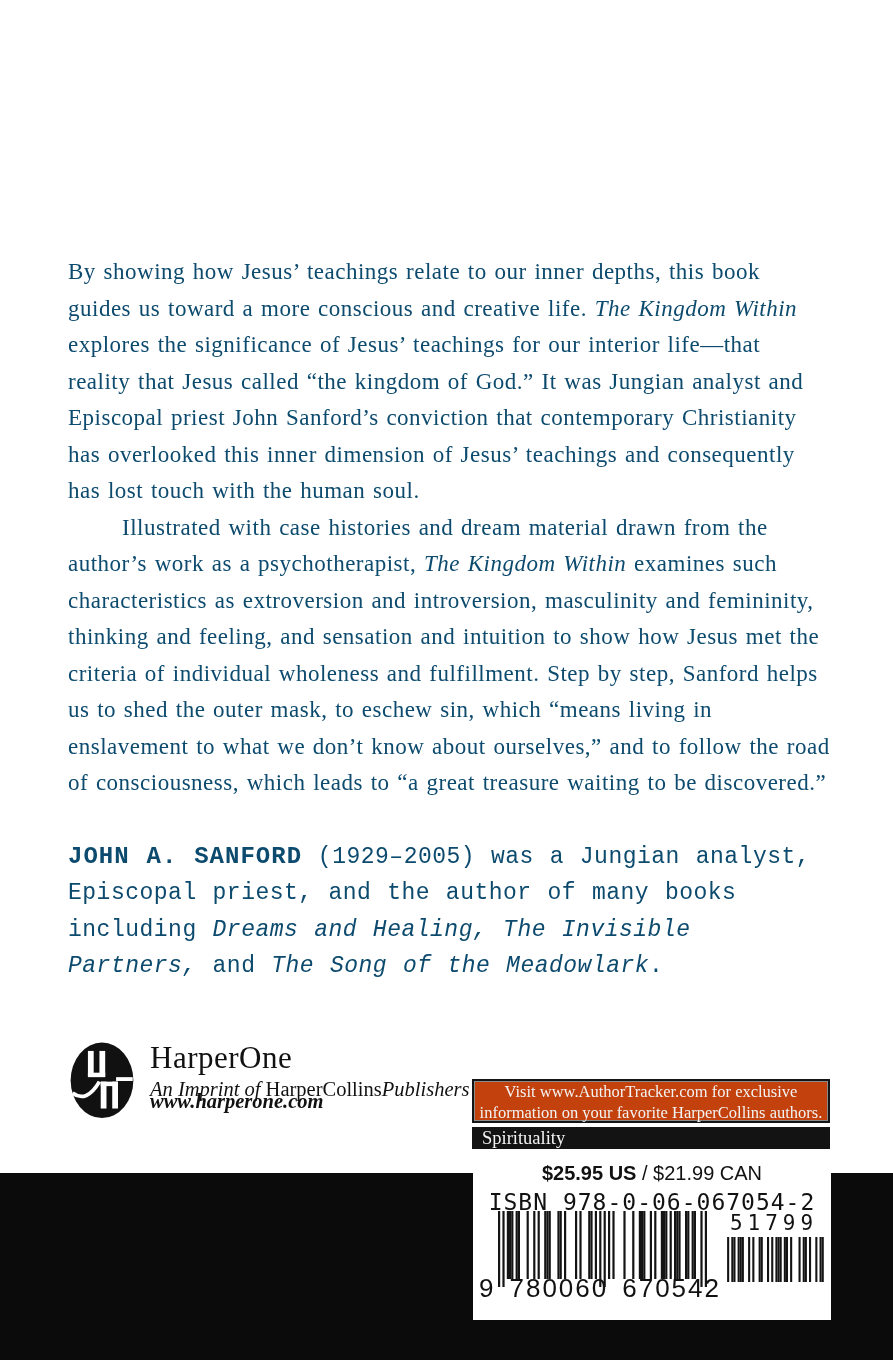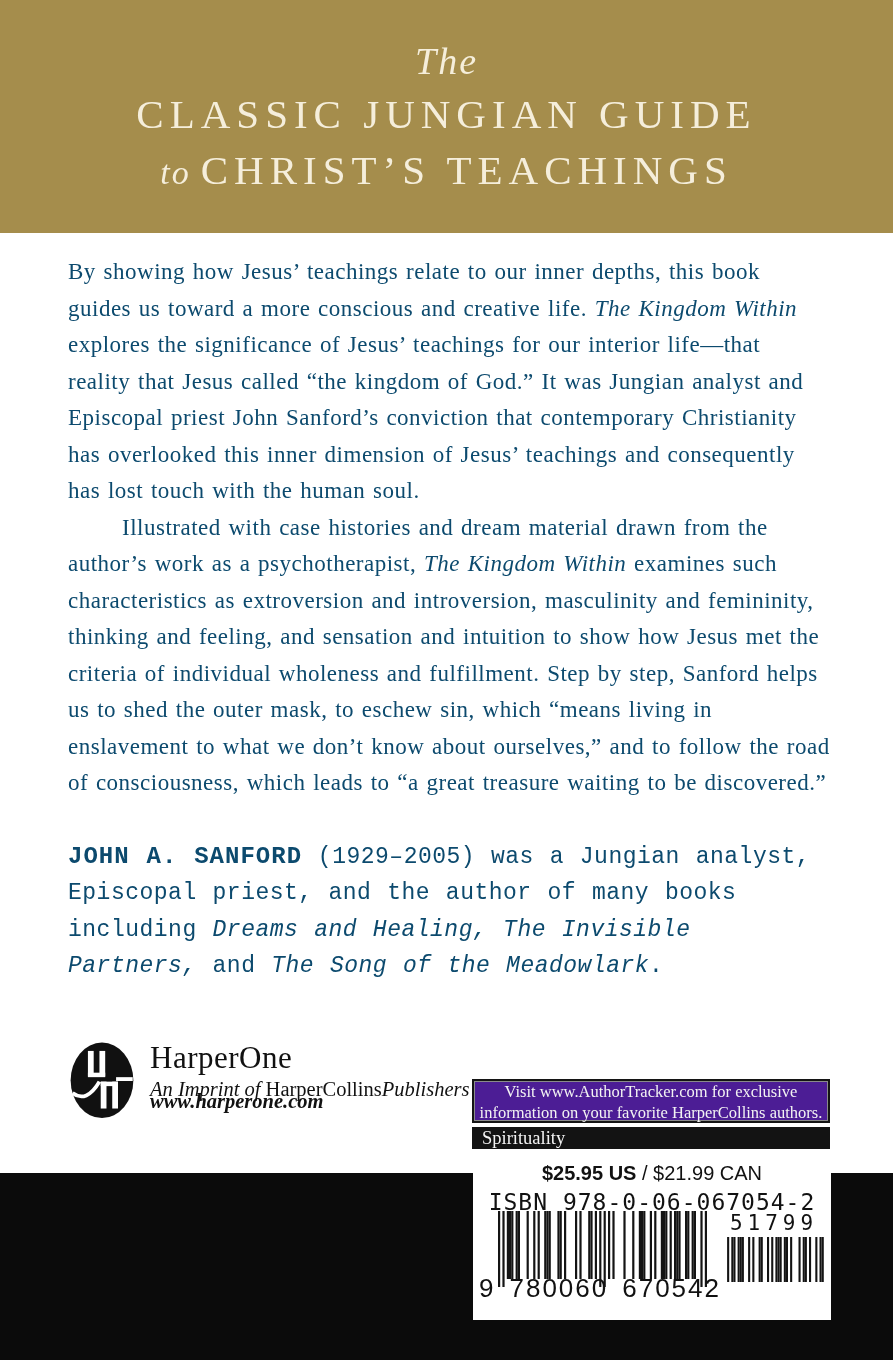--- a/index.html
+++ b/index.html
@@ -35,21 +35,21 @@
   
   .publisher{position:absolute; left:68px; top:1038px; width:400px; height:100px;text-align:center;}
   .pub-logo{position:absolute; left:2px; top:3px;}
   .pub-name{position:absolute; left:82px; top:2px; font-size:31px; letter-spacing:0.5px; color:#111;}
   .pub-imprint{position:absolute; left:82px; top:40px; font-size:20.5px; color:#111; white-space:nowrap;}
   .pub-site{position:absolute; left:82px; top:52px; font-size:20.5px; font-weight:bold; color:#111;font-style:italic;}
 
   
   .promo-box{
     position:absolute; left:472px; top:1079px; width:358px; height:44px;
-    background:#4c1d95; color:#f3f3f3; text-align:center;
+    background:#c2410c; color:#f3f3f3; text-align:center;
     font-size:16.5px; line-height:21px; padding-top:2px;
     box-sizing:border-box;
     box-shadow:inset 0 0 0 2px #141414, inset 0 0 0 3px #8a8a8a;
   }
   .category-bar{
     position:absolute; left:472px; top:1127px; width:358px; height:22px;
     background:#131313; color:#f3f3f3; font-size:18.5px; line-height:22px;
     padding-left:10px; box-sizing:border-box;
   }
 
@@ -85,25 +85,20 @@
     font-family:"DejaVu Sans Mono", monospace; font-size:21px; color:#111;
     letter-spacing:5px;
   }
   .sup-bars{position:absolute; left:252px; top:82px;}
 </style>
 </head>
 <body>
 
 <div class="page">
 
-  <div class="banner">
-    <div class="banner-line1">The</div>
-    <div class="banner-line2">CLASSIC JUNGIAN GUIDE</div>
-    <div class="banner-line3"><span class="small-to">to</span><span>CHRIST’S TEACHINGS</span></div>
-  </div>
 
   <div class="copy">
     <p><span>By showing how Jesus’ teachings relate to our inner depths, this book guides us toward a more conscious and creative life. </span><span class="it">The Kingdom Within</span><span> explores the significance of Jesus’ teachings for our interior life—that reality that Jesus called “the kingdom of God.” It was Jungian analyst and Episcopal priest John Sanford’s conviction that contemporary Christianity has overlooked this inner dimension of Jesus’ teachings and consequently has lost touch with the human soul.</span></p>
     <p class="indent"><span>Illustrated with case histories and dream material drawn from the author’s work as a psychotherapist, </span><span class="it">The Kingdom Within</span><span> examines such characteristics as extroversion and introversion, masculinity and femininity, thinking and feeling, and sensation and intuition to show how Jesus met the criteria of individual wholeness and fulfillment. Step by step, Sanford helps us to shed the outer mask, to eschew sin, which “means living in enslavement to what we don’t know about ourselves,” and to follow the road of consciousness, which leads to “a great treasure waiting to be discovered.”</span></p>
     <p class="bio"><span class="bd">JOHN A. SANFORD</span><span> (1929–2005) was a Jungian analyst, Episcopal priest, and the author of many books including </span><span class="it">Dreams and Healing,</span><span> </span><span class="it">The Invisible Partners,</span><span> and </span><span class="it">The Song of the Meadowlark</span><span>.</span></p>
   </div>
 
   <div class="publisher">
     <svg class="pub-logo" width="64" height="80" viewBox="0 0 100 122">
       <ellipse cx="50" cy="60" rx="49" ry="59" fill="#111"></ellipse>

